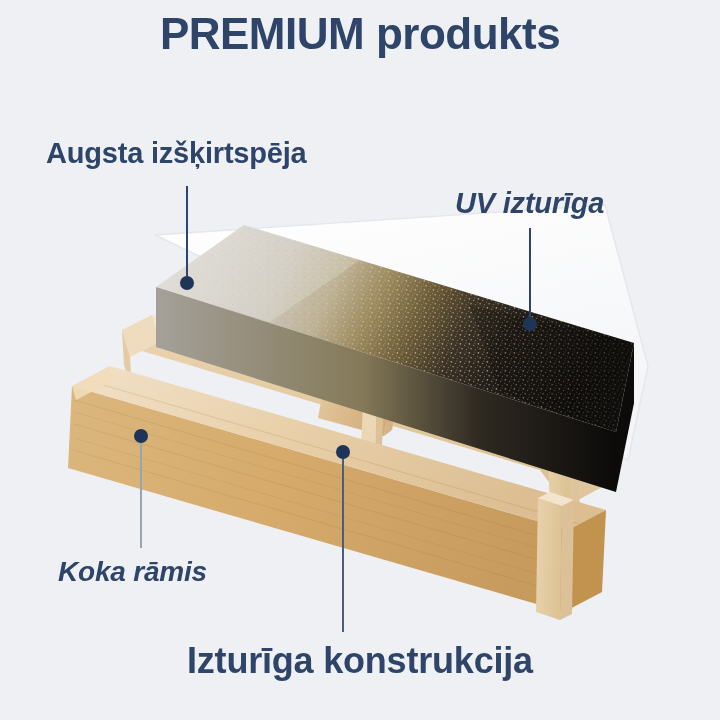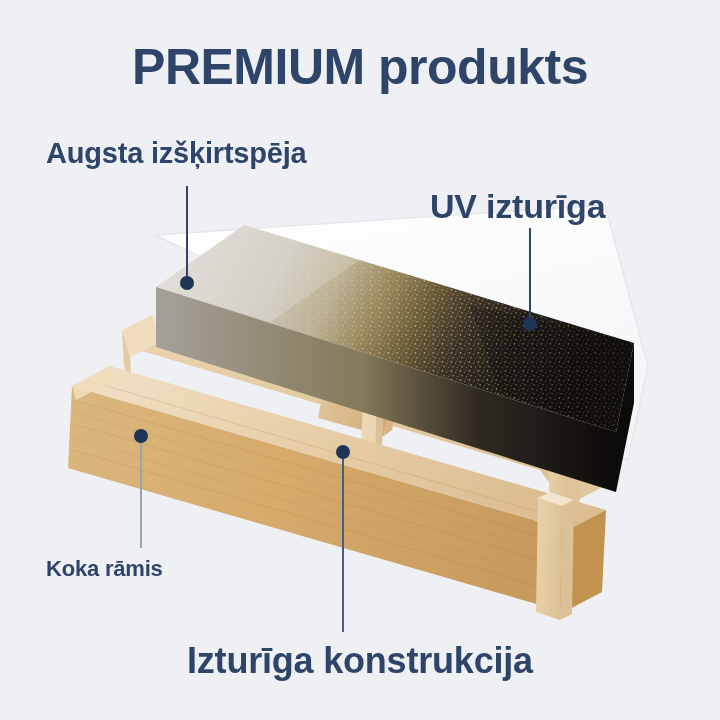--- a/index.html
+++ b/index.html
@@ -32,38 +32,40 @@
     color: #2e4569;
     font-weight: bold;
     letter-spacing: -0.2px;
     white-space: nowrap;
     line-height: 1;
     font-family: "Liberation Sans", sans-serif;
   }
   #page-title {
     left: 50%;
     transform: translateX(-50%);
-    top: 42px;
-    font-size: 50px;
+    top: 12px;
+    font-size: 44px;
     letter-spacing: -0.5px;
   }
   #label-resolution {
     left: 46px;
     top: 139px;
     font-size: 29px;
   }
   #label-uv {
-    left: 430px;
+    left: 455px;
     top: 189px;
-    font-size: 34px;
+    font-size: 29px;
+    font-style: italic;
   }
   #label-frame {
-    left: 46px;
+    left: 58px;
     top: 558px;
-    font-size: 22px;
+    font-size: 28px;
+    font-style: italic;
   }
   #label-construction {
     left: 187px;
     top: 643px;
     font-size: 36px;
   }
 </style>
 </head>
 <body>
 

